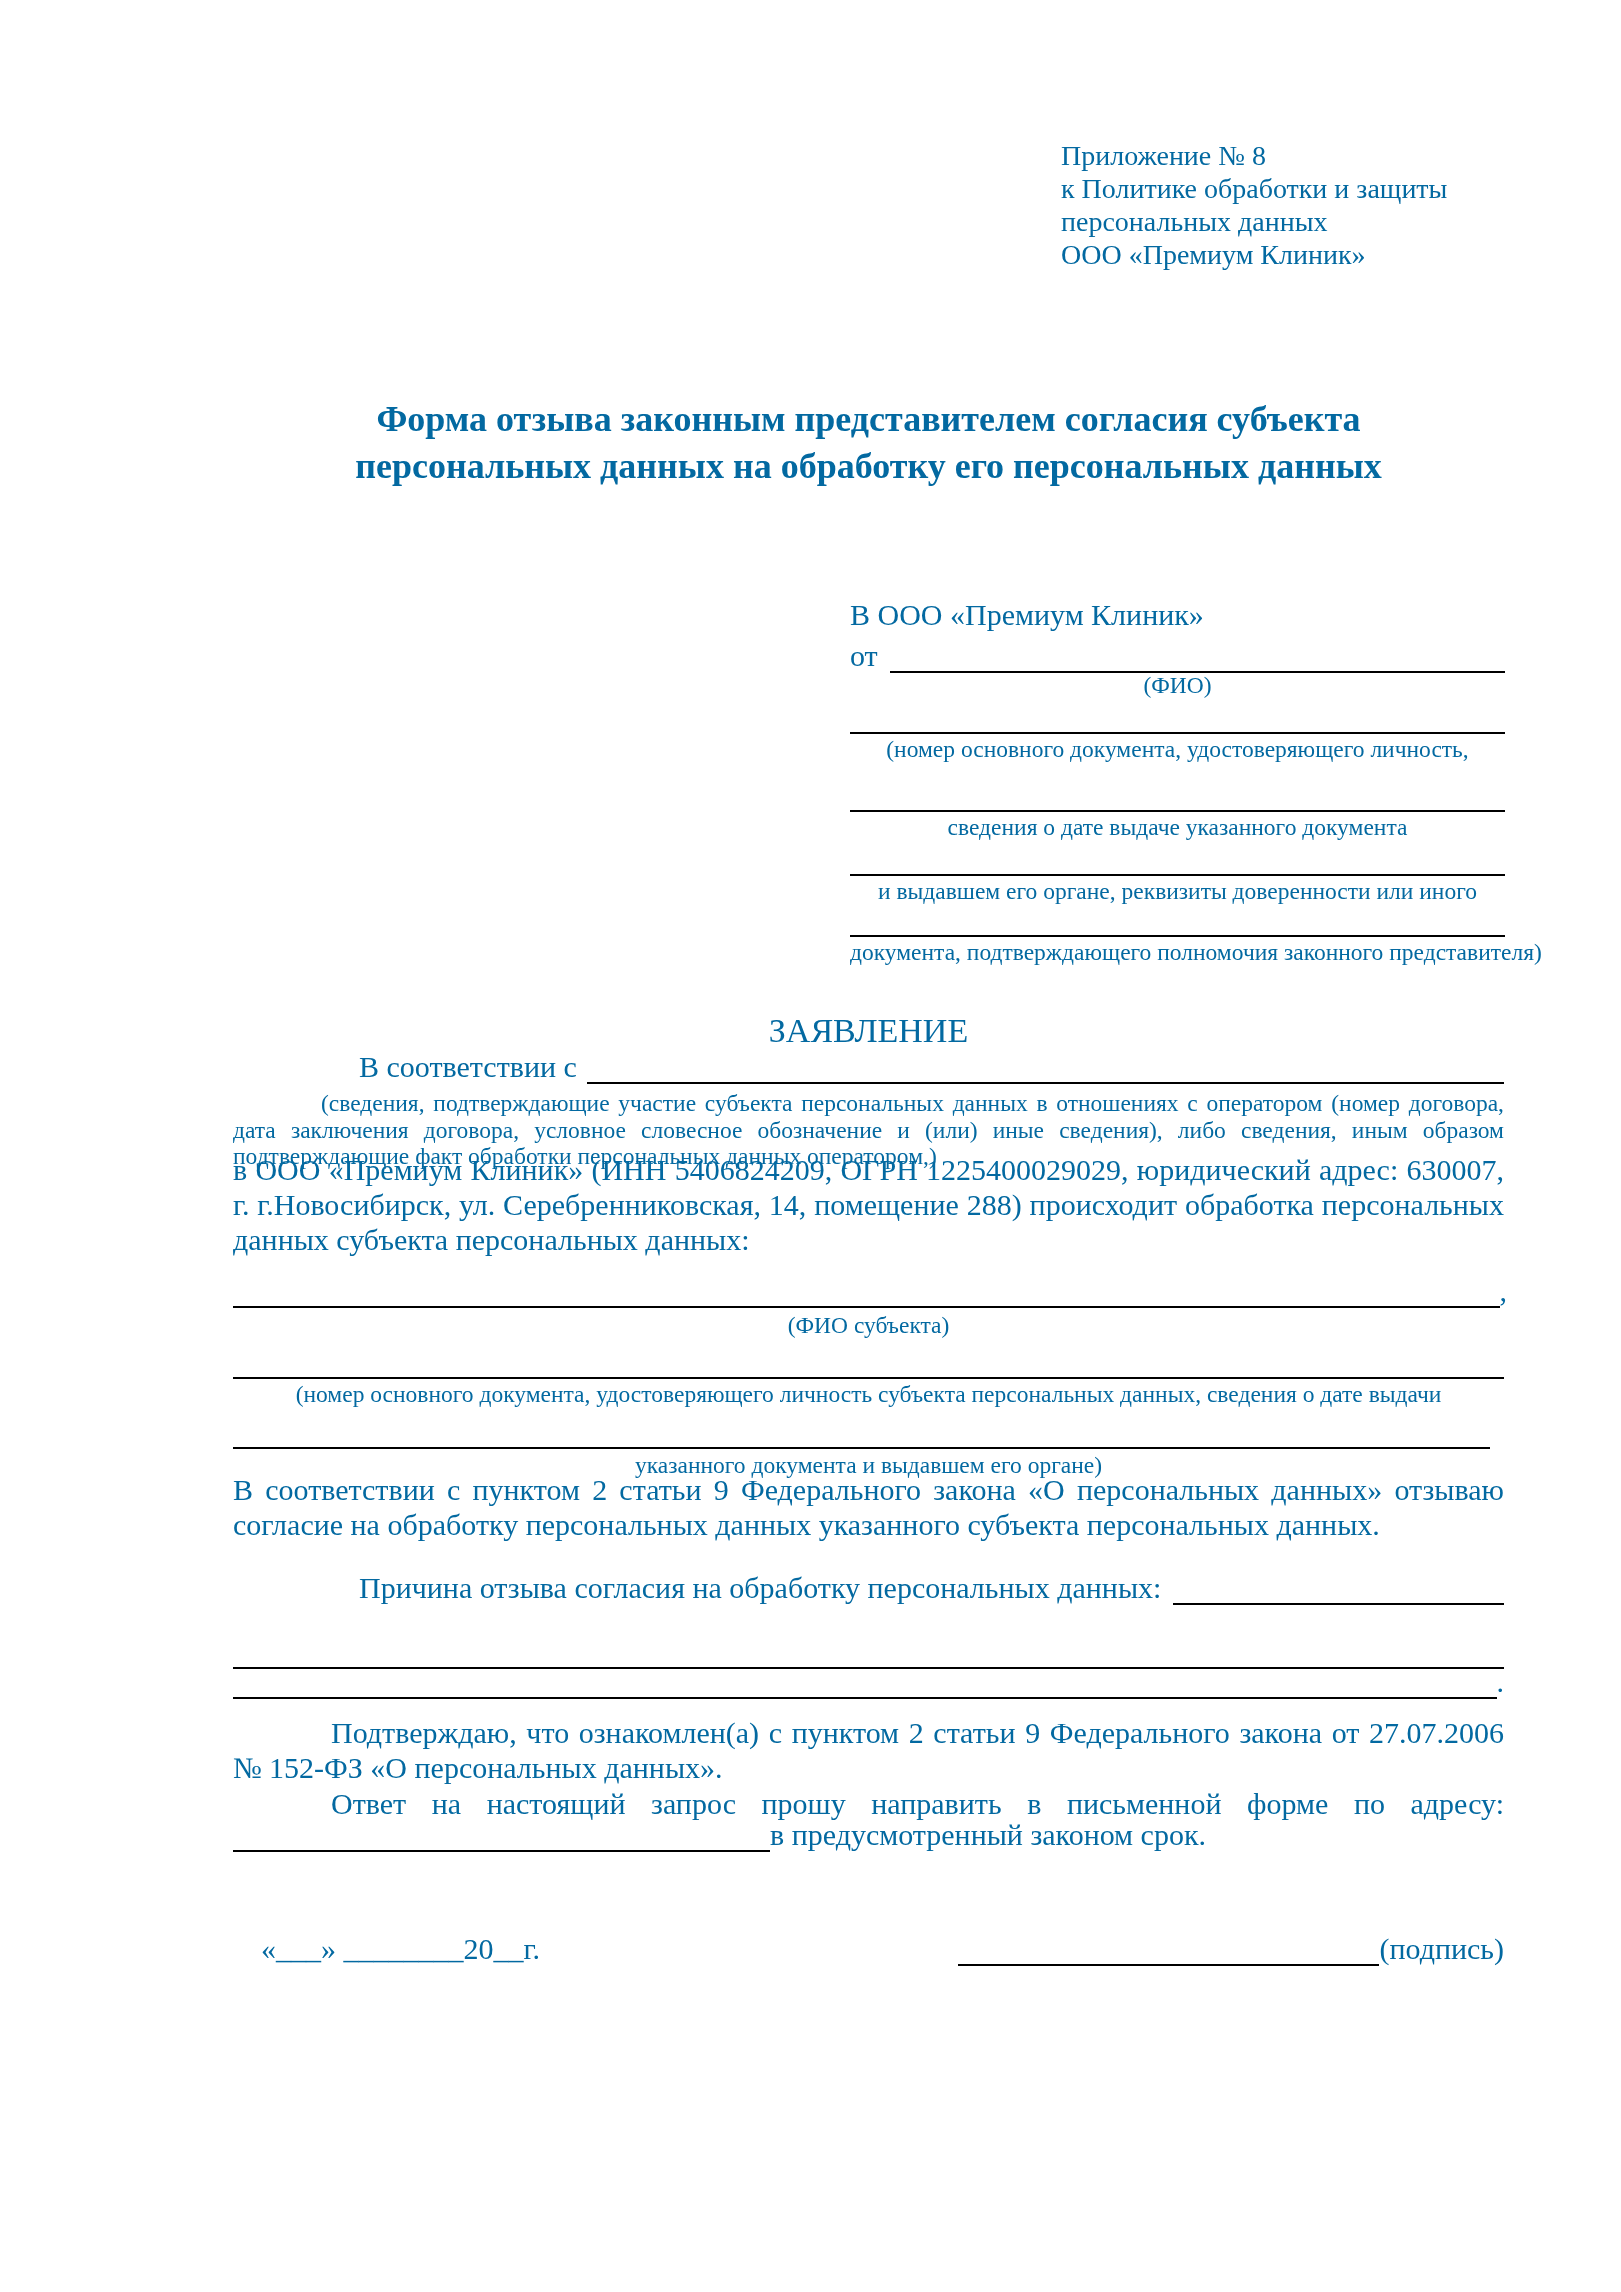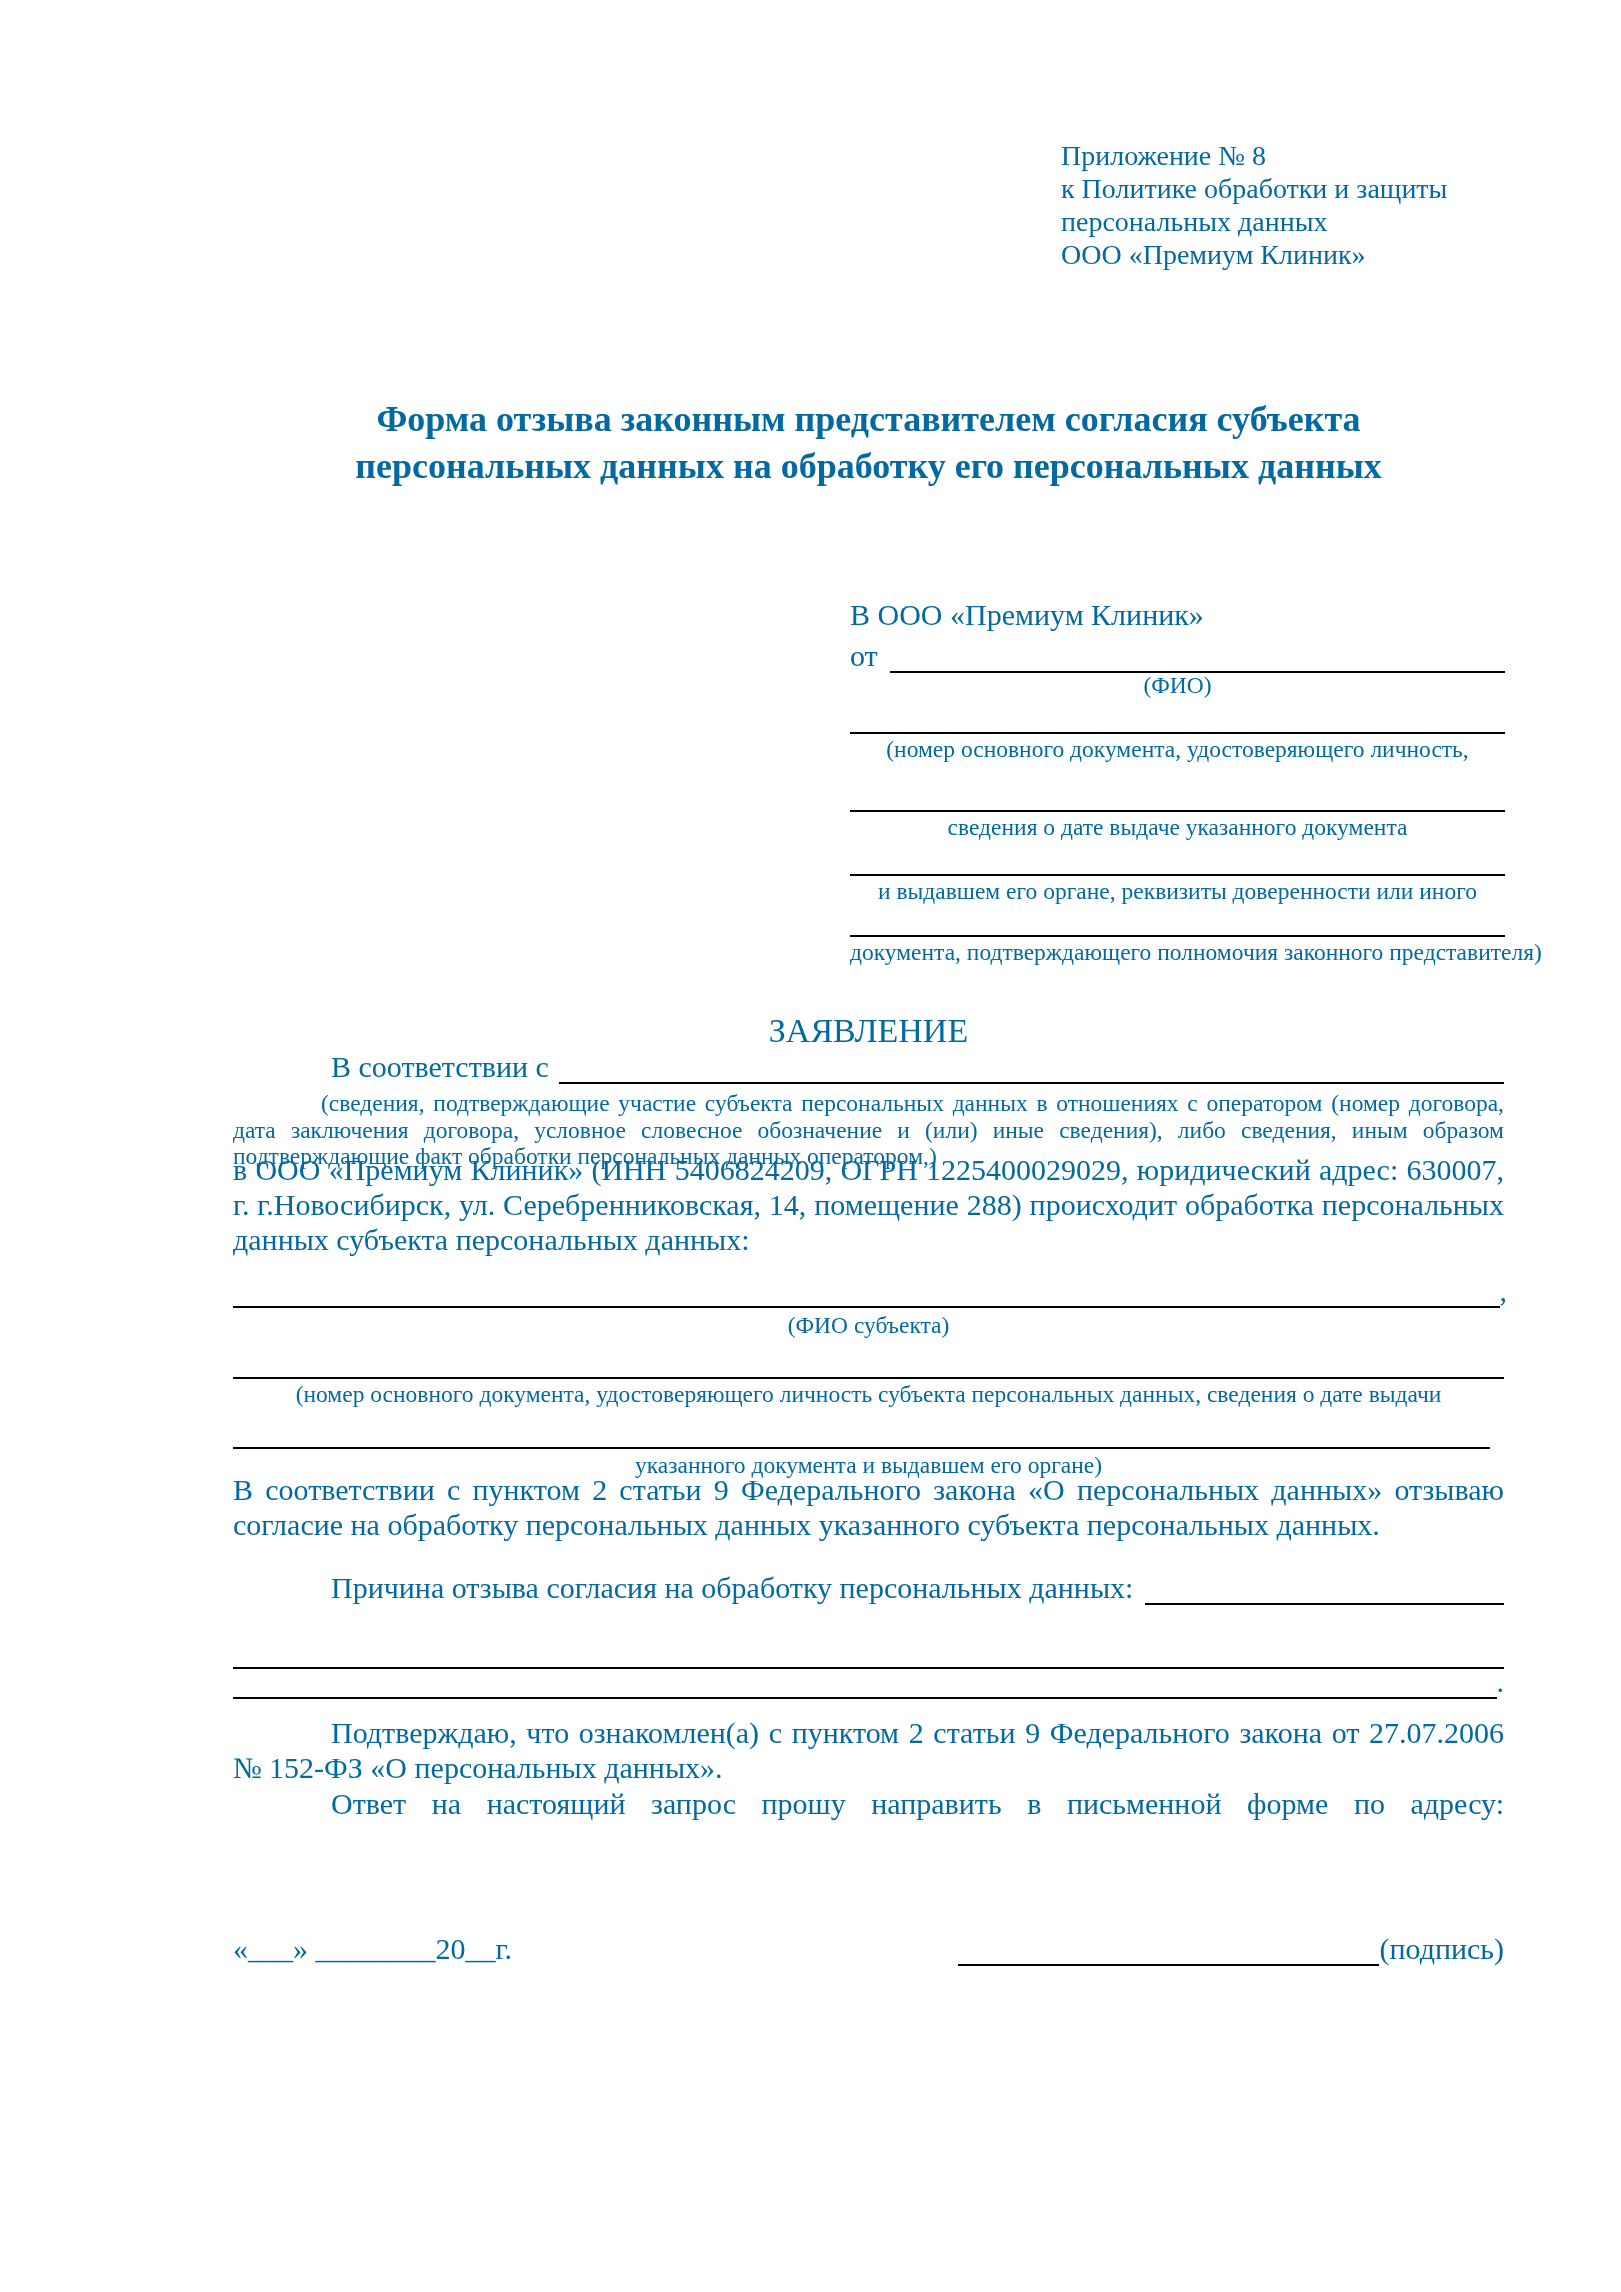--- a/index.html
+++ b/index.html
@@ -9,21 +9,21 @@
     background:#ffffff;color:#0369a1;
     font-family:"Liberation Serif","DejaVu Serif",serif;
     overflow:hidden;
   }
   .abs{position:absolute;}
   .body-text{font-size:30px;line-height:35px;}
   .just{text-align:justify;}
   .center{text-align:center;}
   .bold{font-weight:bold;}
   .cap{font-size:23.5px;line-height:25.5px;text-align:center;}
-  .nowrap{white-space:nowrap;}
+  .nowrap{white-space:nowrap;margin-left:28px;}
   .row{display:flex;align-items:flex-end;}
   .blank{flex:1;border-bottom:2.9px solid #000;}
   .hr{border-bottom:2.9px solid #000;}
   .nowrap-center{display:flex;justify-content:flex-start;}
   .nowrap-center > span{white-space:nowrap;}
 
   
   .appendix{left:1061px;top:139px;font-size:28px;line-height:33px;}
 
   
@@ -134,20 +134,24 @@
 
   <div class="abs hr rline1"></div>
   <div class="abs row rline2">
     <div class="blank"></div>
     <span>.</span>
   </div>
 
   <div class="abs ack body-text just">Подтверждаю, что ознакомлен(а) с пунктом 2 статьи 9 Федерального закона от 27.07.2006 № 152-ФЗ «О персональных данных».</div>
 
   <div class="abs reply body-text">Ответ на настоящий запрос прошу направить в письменной форме по адресу:</div>
+  <div class="abs row reply-row body-text">
+    <div class="addr-blank"></div>
+    <span>в предусмотренный законом срок.</span>
+  </div>
 
   <div class="abs row footer body-text">
     <span class="nowrap">«___» ________20__г.</span>
     <div class="spacer"></div>
     <div class="sig-blank"></div>
     <span>(подпись)</span>
   </div>
 
 </div>
 

